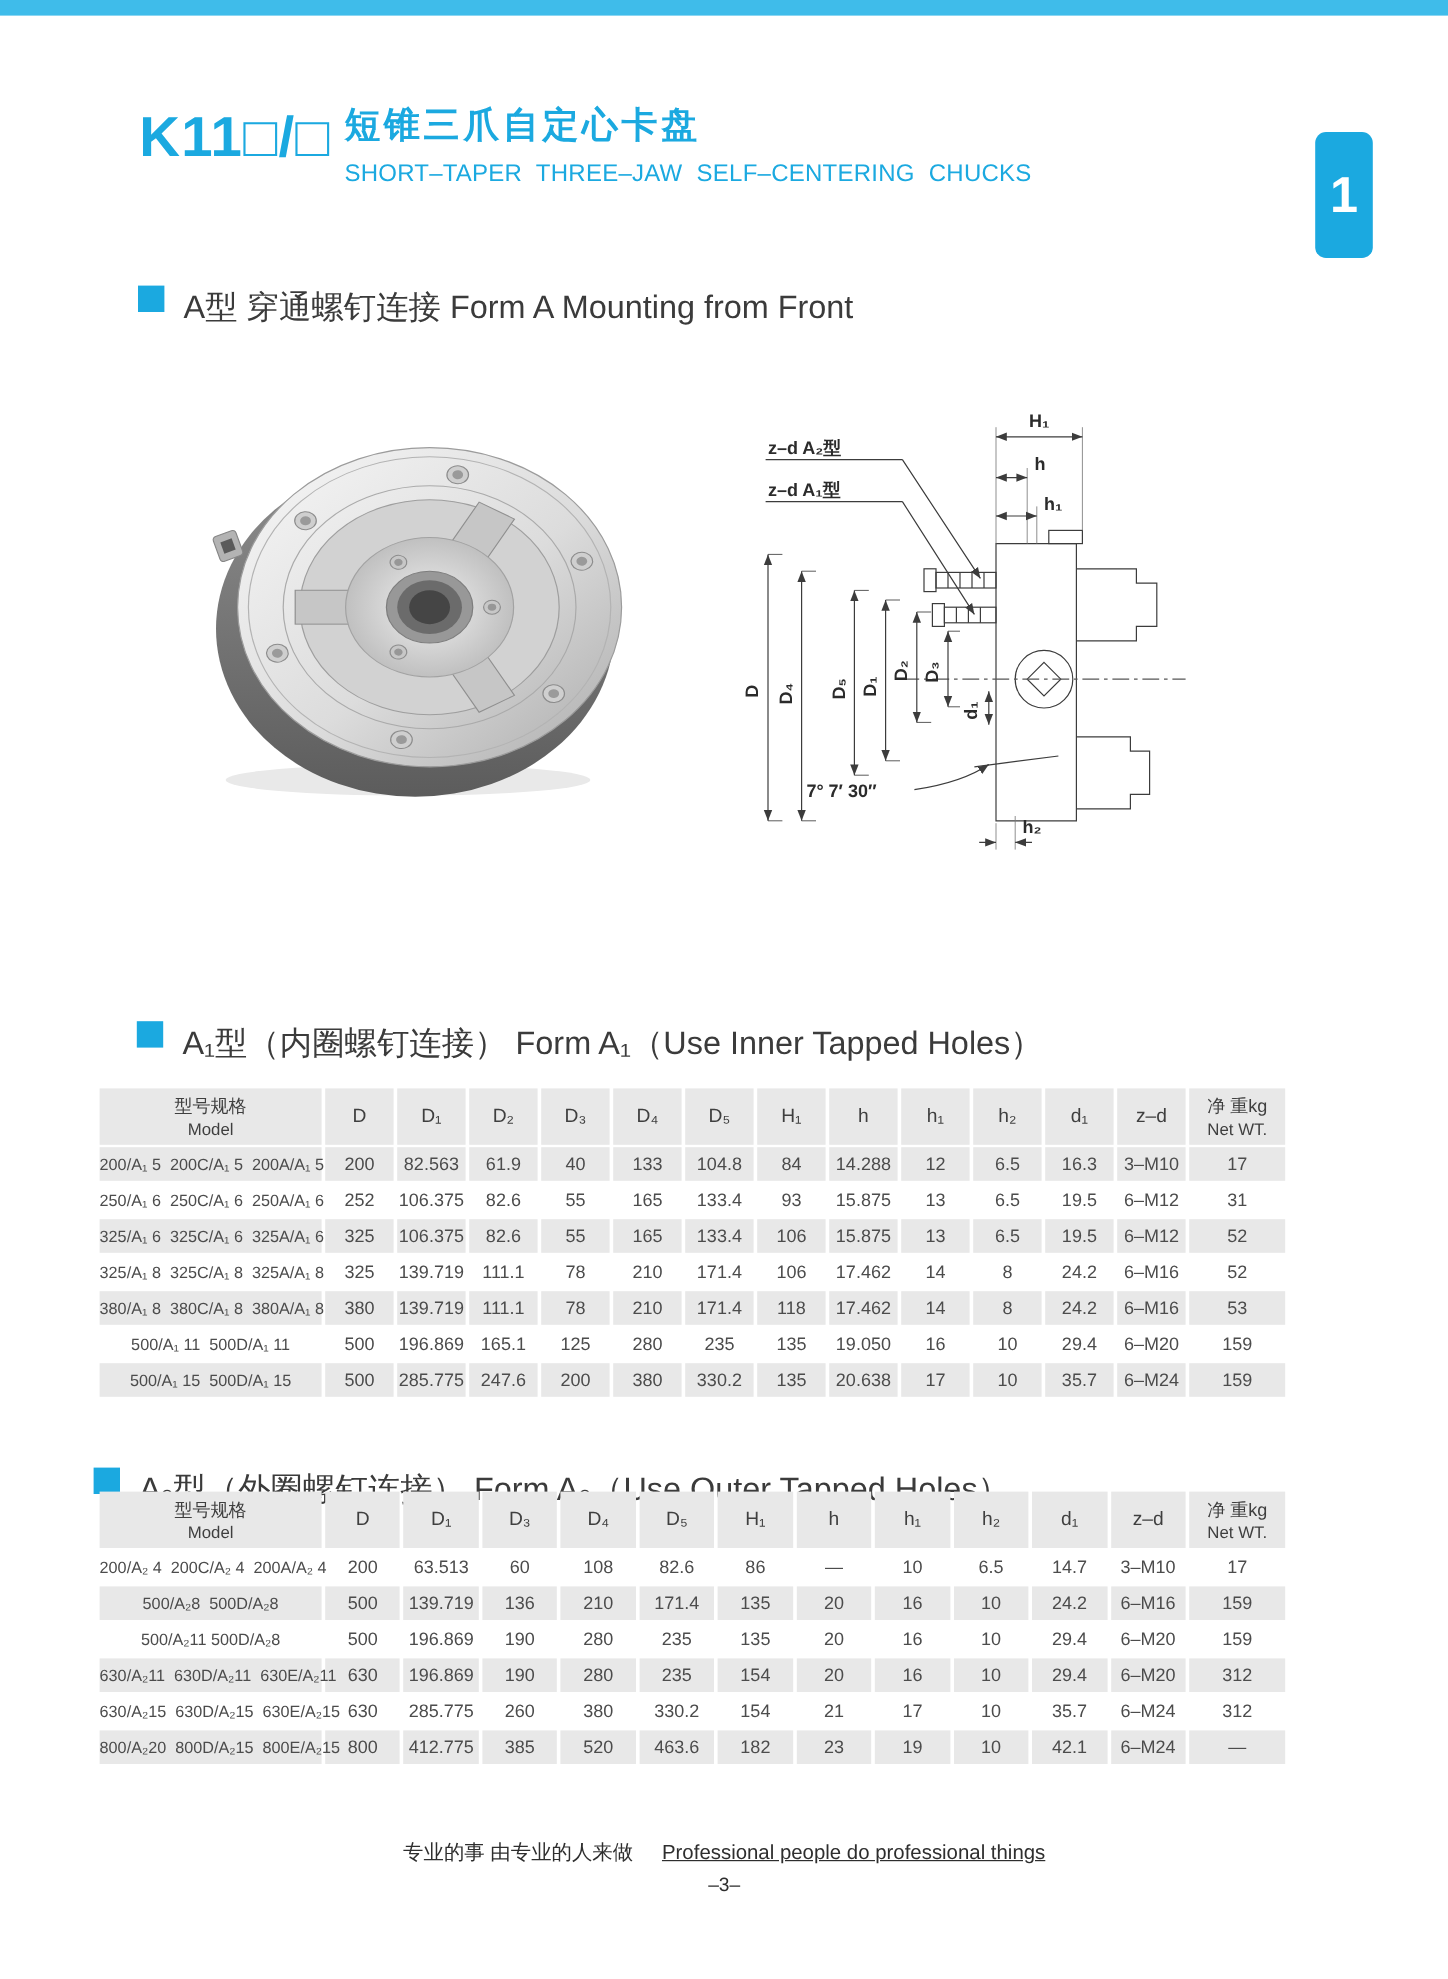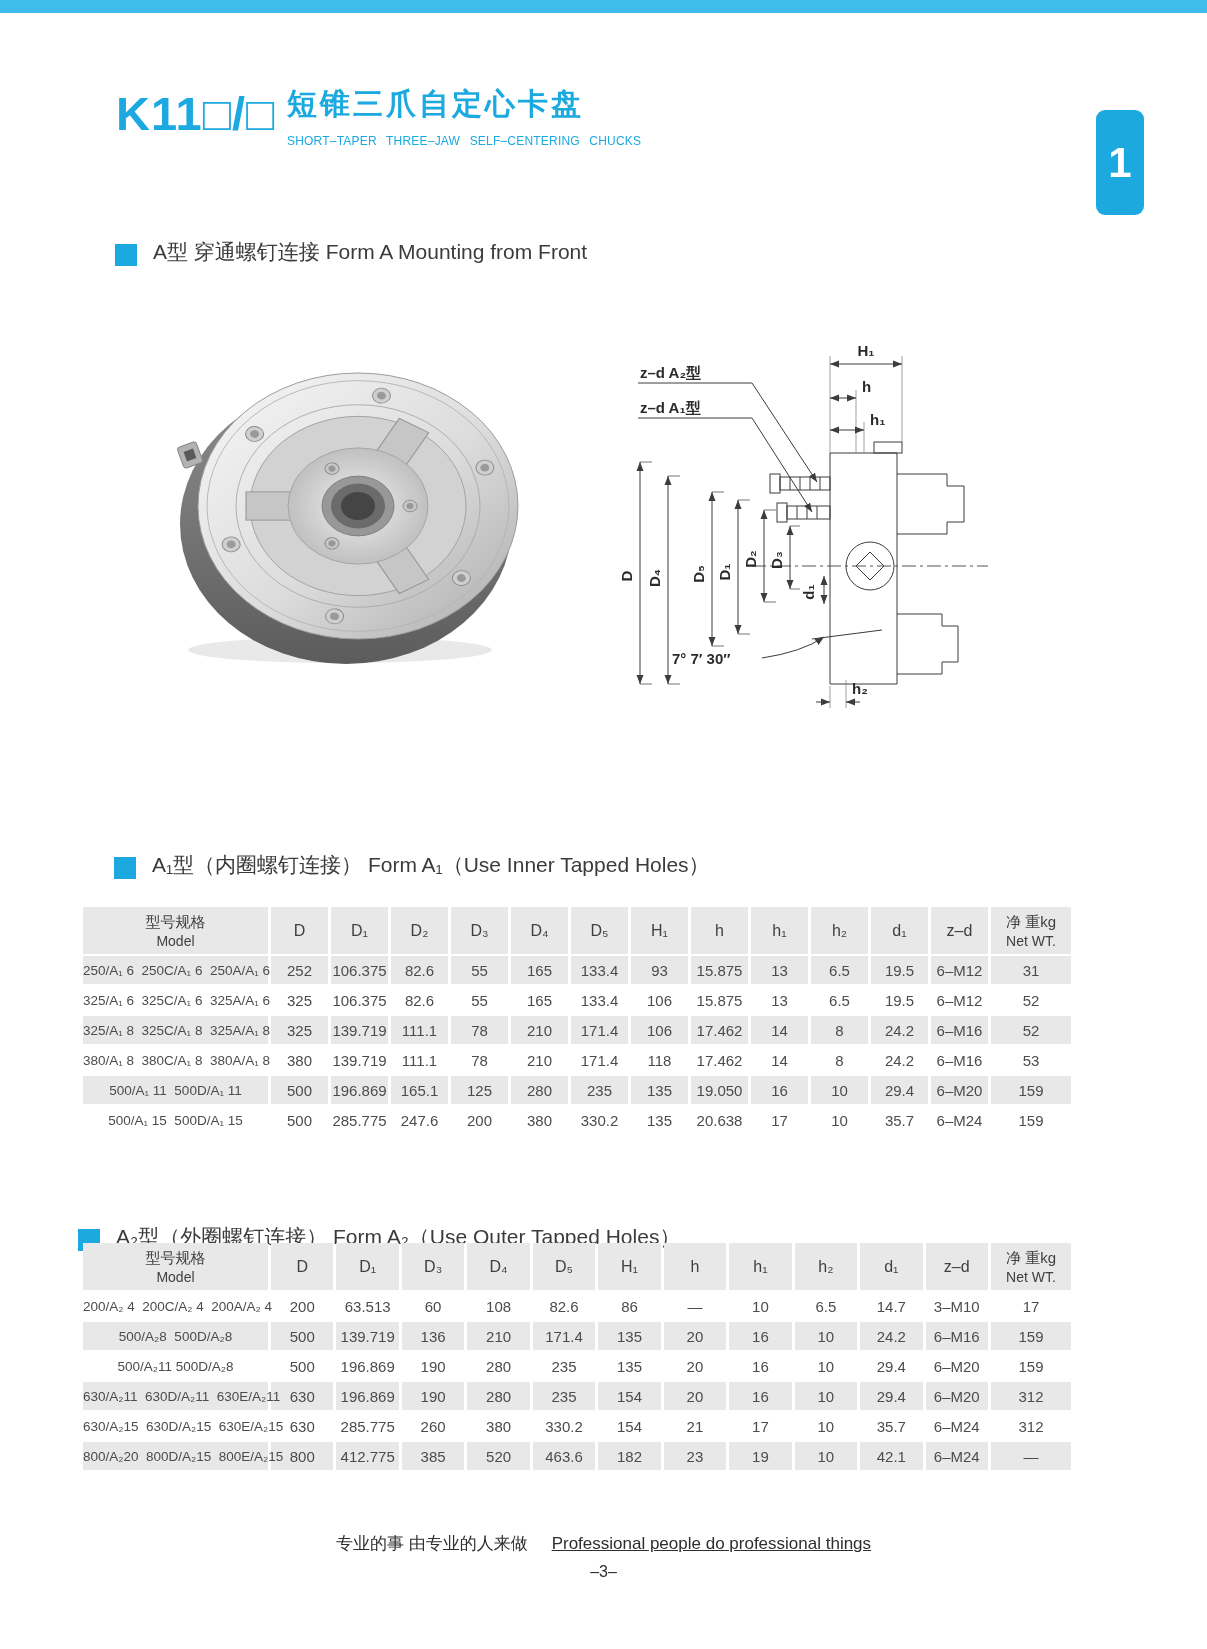--- a/index.html
+++ b/index.html
@@ -5,22 +5,22 @@
   :root{ --accent:#1BA9E0; --topbar:#3FBCEA; }
   html,body{margin:0;padding:0;background:#fff;}
   .page{position:relative;width:1207px;height:1649px;background:#fff;overflow:hidden;
         font-family:"Liberation Sans","DejaVu Sans",sans-serif;color:#3d3d3d;}
   .topbar{position:absolute;top:0;left:0;width:100%;height:13px;background:var(--topbar);}
   .side-tab{position:absolute;left:1096px;top:110px;width:48px;height:105px;background:var(--accent);
         border-radius:9px;color:#fff;font-size:42px;font-weight:bold;display:flex;align-items:center;justify-content:center;}
   .model-code{position:absolute;left:116px;top:86px;font-size:47px;font-weight:bold;color:var(--accent);letter-spacing:1px;text-align:center;}
   .titles{position:absolute;left:287px;top:84px;}
   .title-cn{font-size:30px;font-weight:bold;color:var(--accent);letter-spacing:3px;}
-  .title-en{font-size:12px;color:var(--accent);margin-top:9px;letter-spacing:.2px;word-spacing:6px;}
-  .section-head{position:absolute;display:flex;align-items:flex-end;gap:16px;font-size:21px;color:#3b3b3b;}
+  .title-en{font-size:20px;color:var(--accent);margin-top:9px;letter-spacing:.2px;word-spacing:6px;}
+  .section-head{position:absolute;display:flex;align-items:flex-start;gap:16px;font-size:27px;color:#3b3b3b;}
   .bullet{width:22px;height:22px;background:var(--accent);flex:0 0 auto;}
   .sec-a{left:115px;top:238px;}
   .sec-a1{left:78px;top:851px;margin-left:36px;}
   .sec-a2{left:78px;top:1187px;margin-top:36px;}
   .photo{position:absolute;left:158px;top:352px;}
   .drawing{position:absolute;left:612px;top:334px;}
   .drawing text{font-size:15px;font-weight:bold;fill:#2b2b2b;}
   .data-table{position:absolute;left:80px;width:994px;border-collapse:separate;border-spacing:3px 2px;table-layout:fixed;}
   .data-table th,.data-table td{padding:0;text-align:center;vertical-align:middle;}
   .data-table thead th{background:#e8e8e8;height:47px;font-weight:normal;color:#3f3f3f;font-size:16px;}
@@ -252,20 +252,36 @@
           <th class="dim-col">d₁</th>
           <th class="dim-col">z–d</th>
           <th class="wt-col">
             <div class="hl1">净 重kg</div>
             <div class="hl2">Net WT.</div>
           </th>
         </tr>
       </thead>
     <tbody>
         <tr>
+          <td class="model-cell">200/A₁ 5  200C/A₁ 5  200A/A₁ 5</td>
+          <td>200</td>
+          <td>82.563</td>
+          <td>61.9</td>
+          <td>40</td>
+          <td>133</td>
+          <td>104.8</td>
+          <td>84</td>
+          <td>14.288</td>
+          <td>12</td>
+          <td>6.5</td>
+          <td>16.3</td>
+          <td>3–M10</td>
+          <td>17</td>
+        </tr>
+        <tr>
           <td class="model-cell">250/A₁ 6  250C/A₁ 6  250A/A₁ 6</td>
           <td>252</td>
           <td>106.375</td>
           <td>82.6</td>
           <td>55</td>
           <td>165</td>
           <td>133.4</td>
           <td>93</td>
           <td>15.875</td>
           <td>13</td>

